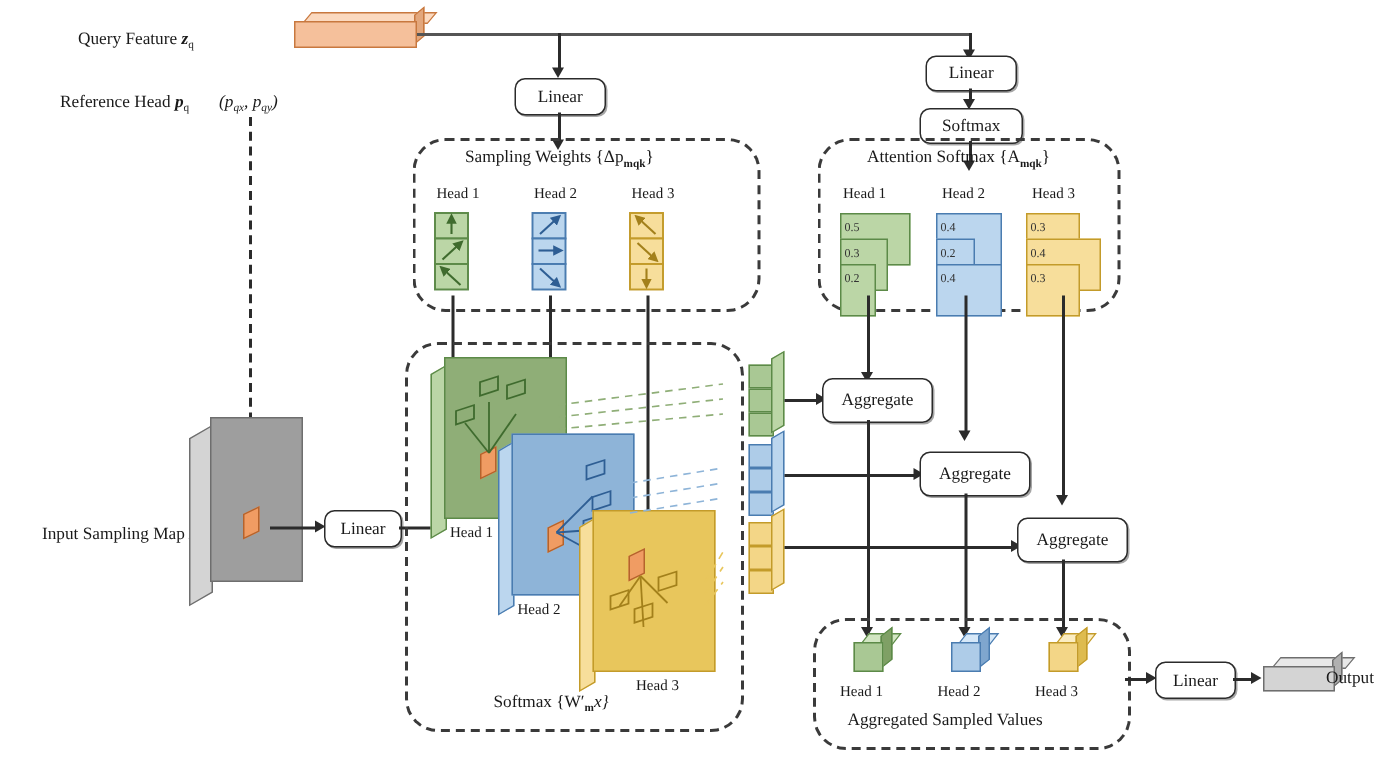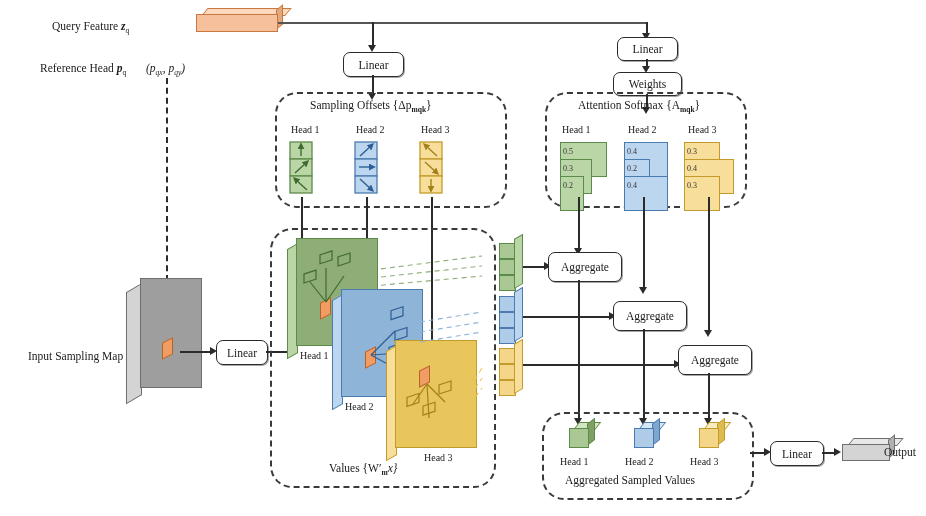--- a/index.html
+++ b/index.html
@@ -103,28 +103,28 @@
   </div>
   <div class="ln lnv blk" style="left:372px;top:75px;height:20px;"></div>
   <div class="arw down" style="left:368px;top:93px;"></div>
 
   <div class="rbox" style="left:617px;top:37px;width:59px;height:22px;">
     <span>Linear</span>
   </div>
   <div class="ln lnv blk" style="left:646px;top:59px;height:9px;"></div>
   <div class="arw down" style="left:642px;top:66px;"></div>
   <div class="rbox" style="left:613px;top:72px;width:67px;height:22px;">
-    <span>Weights</span>
+    <span>Softmax</span>
   </div>
   <div class="ln lnv blk" style="left:646px;top:94px;height:16px;"></div>
   <div class="arw down" style="left:642px;top:107px;"></div>
 
   <div class="dgroup" style="left:275px;top:92px;width:228px;height:112px;"></div>
   <div class="lbl" style="left:310px;top:99px;">
-    <span>Sampling Offsets {Δp</span><sub style="font-weight:bold;">mqk</sub><span>}</span>
+    <span>Sampling Weights {Δp</span><sub style="font-weight:bold;">mqk</sub><span>}</span>
   </div>
 
   <div class="lbl sm" style="left:291px;top:124px;">Head 1</div>
   <div class="lbl sm" style="left:356px;top:124px;">Head 2</div>
   <div class="lbl sm" style="left:421px;top:124px;">Head 3</div>
 
   <svg style="position:absolute;left:289px;top:141px;width:26px;height:56px;">
     <rect x="1" y="1" width="22" height="17" fill="#BBD6A6" stroke="#5C8A48" stroke-width="1.3"></rect>
     <rect x="1" y="18" width="22" height="17" fill="#BBD6A6" stroke="#5C8A48" stroke-width="1.3"></rect>
     <rect x="1" y="35" width="22" height="17" fill="#BBD6A6" stroke="#5C8A48" stroke-width="1.3"></rect>
@@ -221,21 +221,21 @@
   <div class="ln lnh blk" style="left:180px;top:351px;width:32px;"></div>
   <div class="arw right" style="left:210px;top:347px;"></div>
   <div class="rbox" style="left:216px;top:340px;width:50px;height:23px;">
     <span>Linear</span>
   </div>
   <div class="ln lnh blk" style="left:266px;top:351px;width:24px;"></div>
   <div class="arw right" style="left:288px;top:347px;"></div>
 
   <div class="dgroup" style="left:270px;top:228px;width:222px;height:256px;"></div>
   <div class="lbl" style="left:329px;top:462px;">
-    <span>Values {W′</span><sub style="font-weight:bold;">m</sub><i>x}</i>
+    <span>Softmax {W′</span><sub style="font-weight:bold;">m</sub><i>x}</i>
   </div>
 
   <div class="plane" style="left:296px;top:238px;width:82px;height:108px;">
     <div class="edge" style="background:#BBD6A6;border-color:#5C8A48;"></div>
     <div class="face" style="background:#8FAE77;border-color:#5C8A48;"></div>
     <div class="marker" style="left:24px;top:62px;"></div>
     <svg style="position:absolute;left:8px;top:14px;width:70px;height:60px;">
       <g stroke="#3F6B2E" stroke-width="1.2" fill="none">
         <path d="M22 50 L22 16"></path>
           <path d="M22 50 L40 24"></path>

